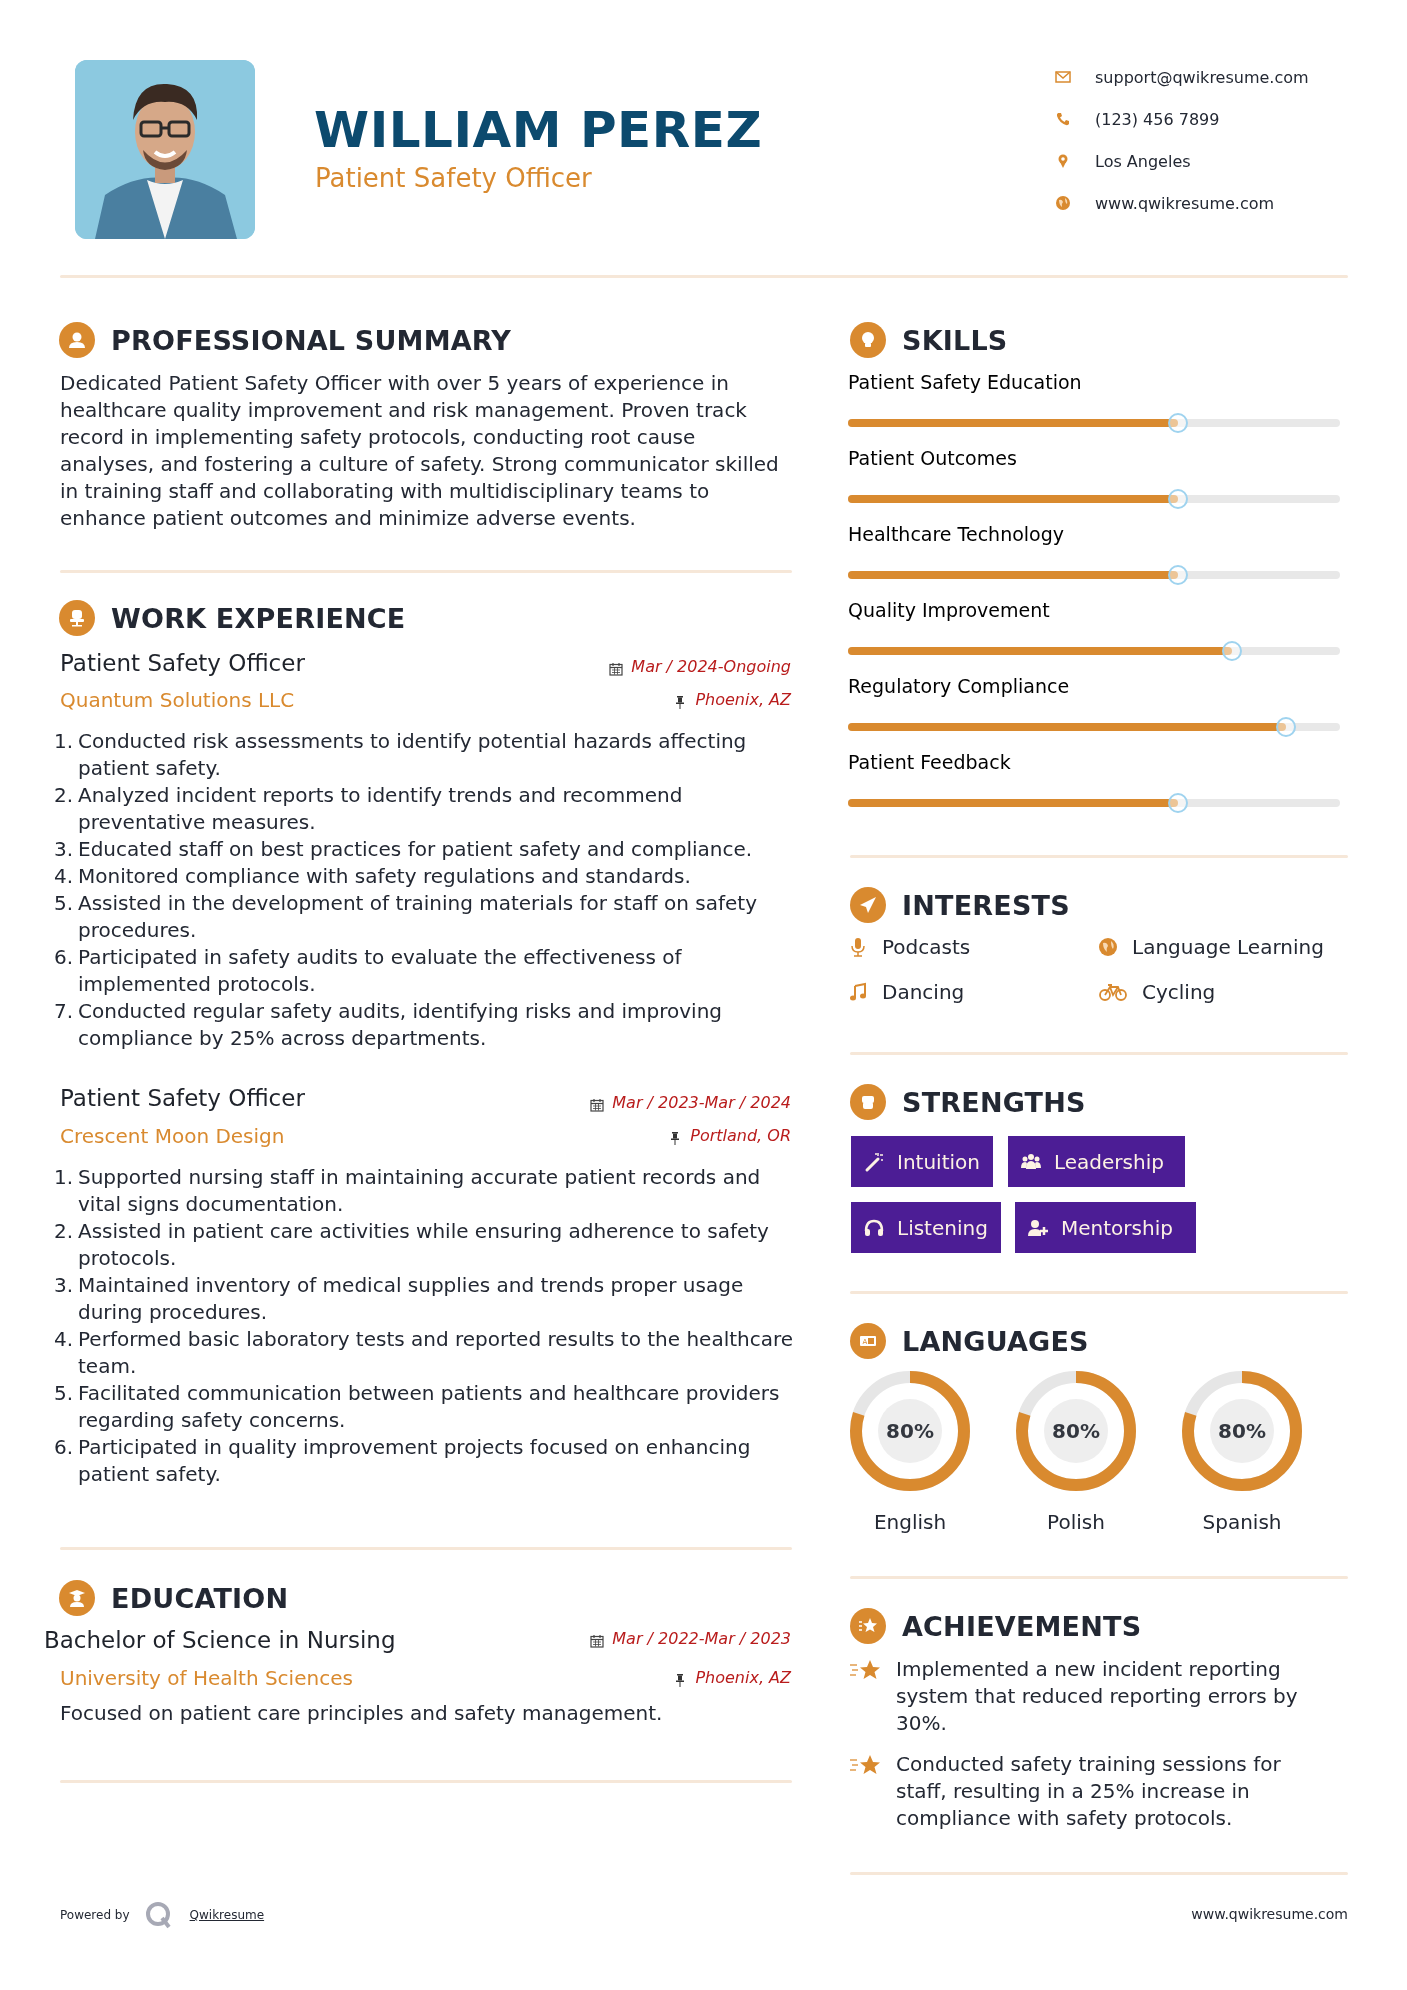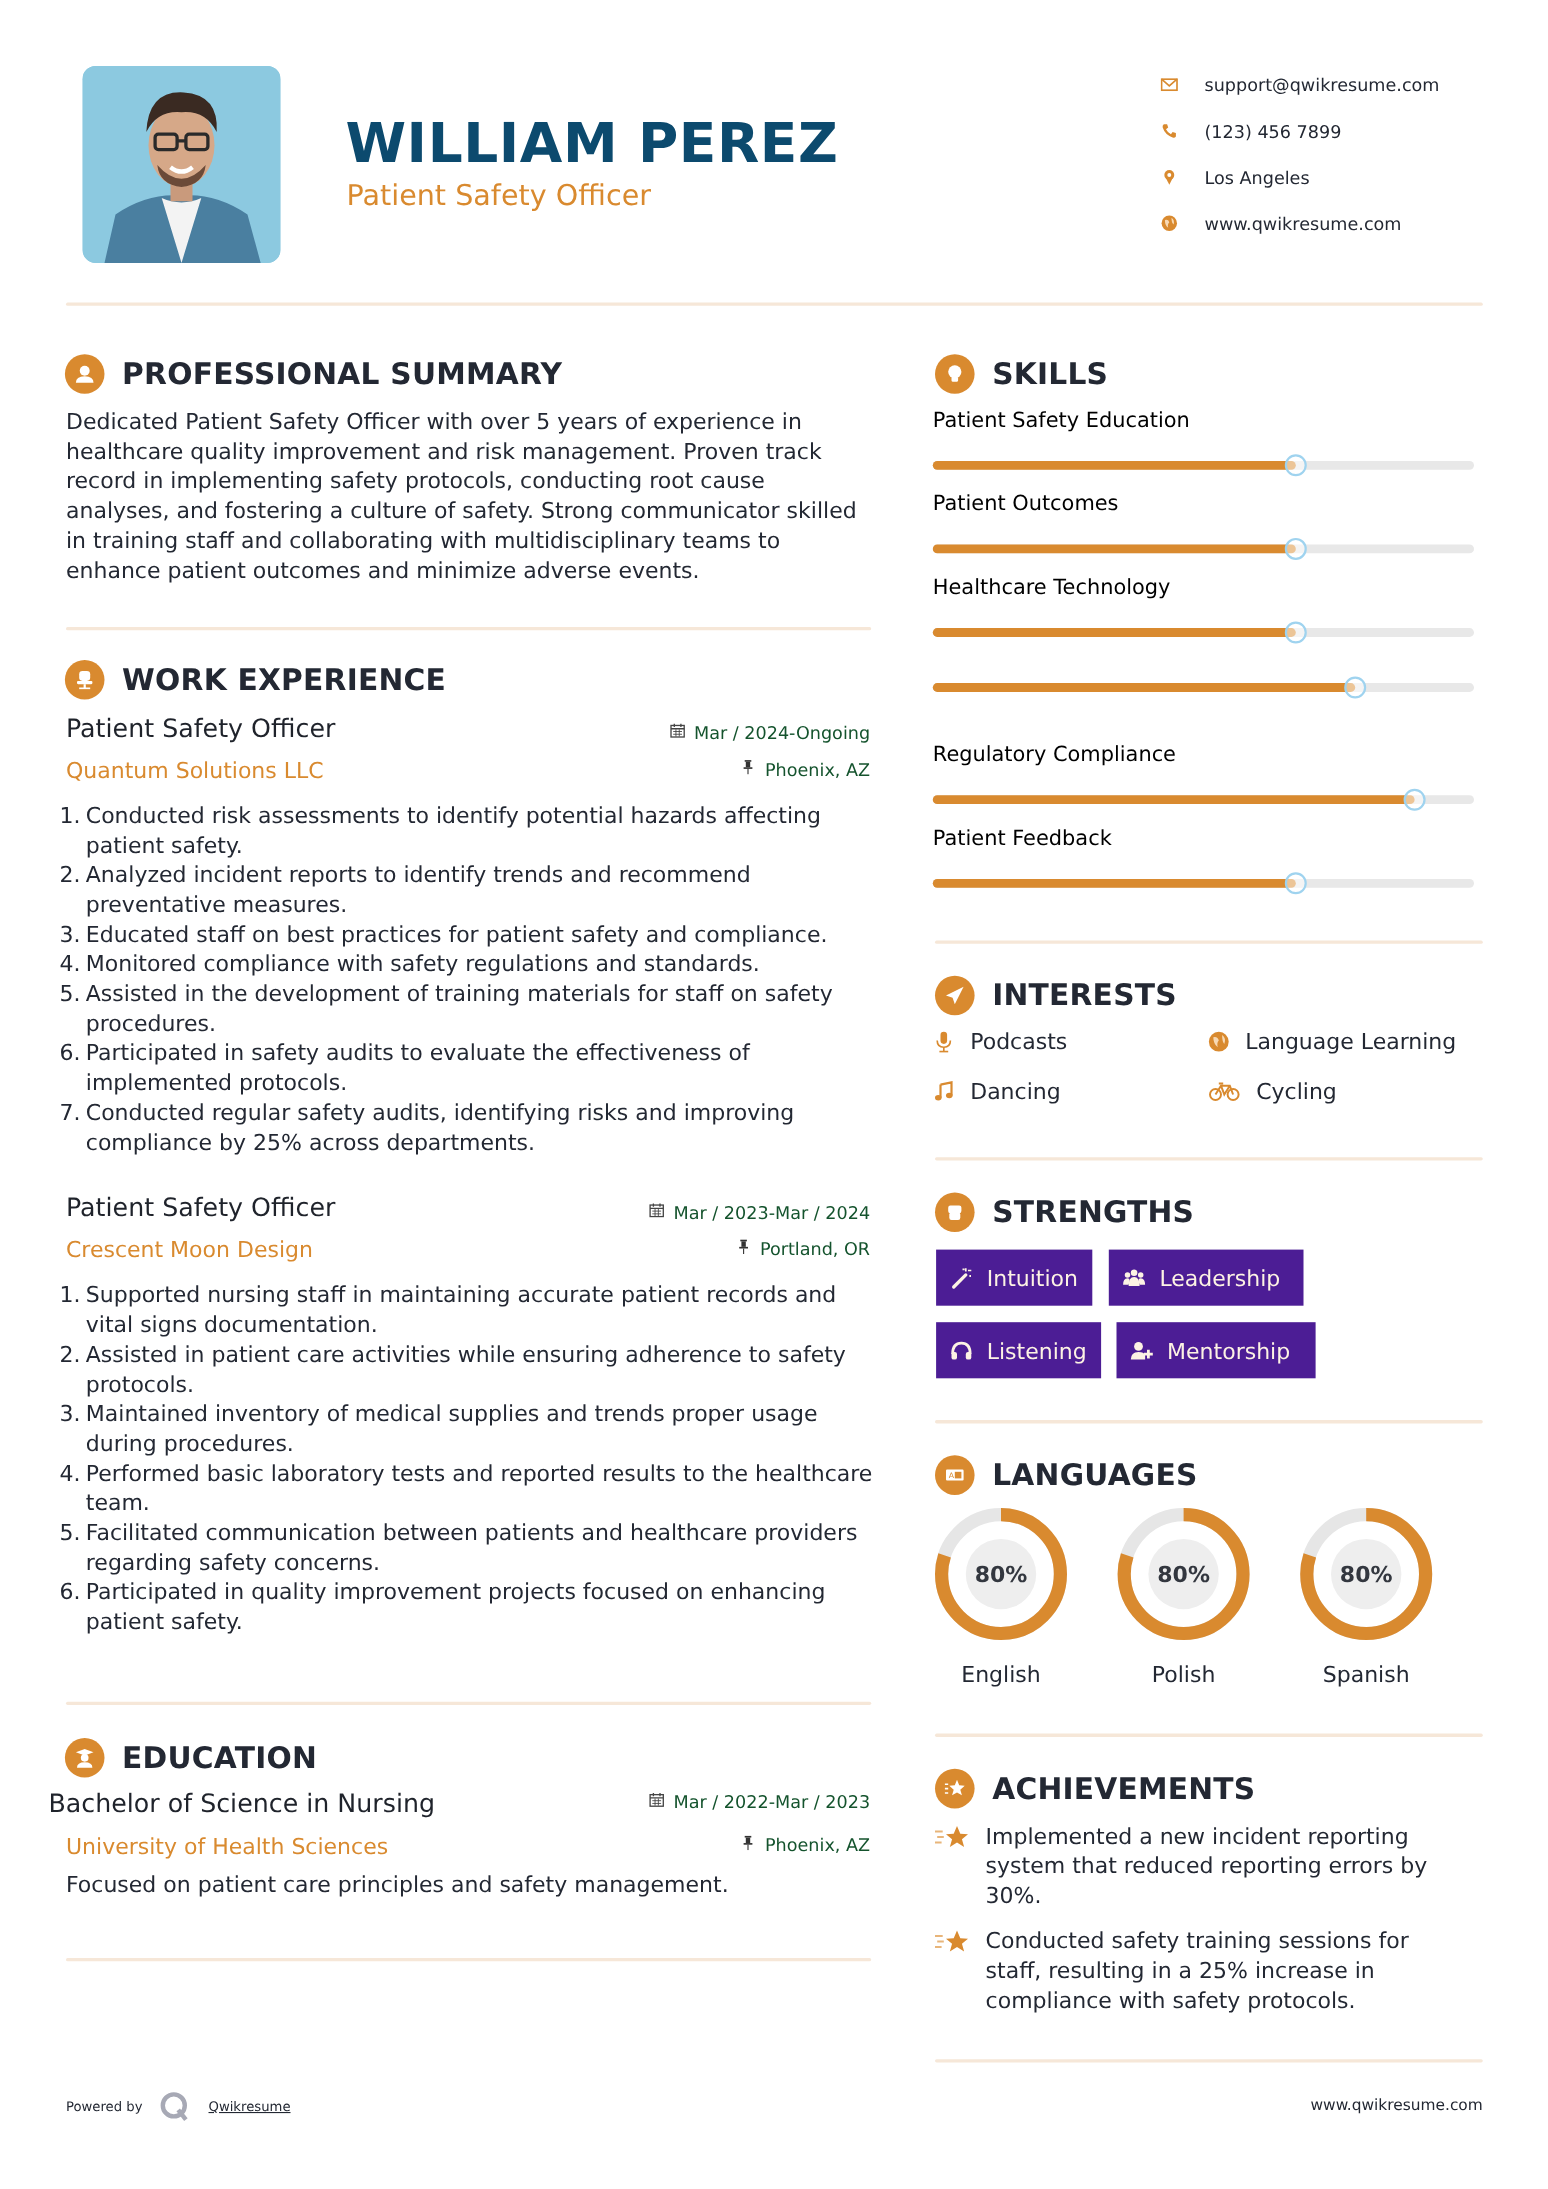--- a/index.html
+++ b/index.html
@@ -25,21 +25,21 @@
   .sec-h { position: absolute; display: flex; align-items: center; }
   .sec-h .ic { width: 36px; height: 36px; border-radius: 50%; background: #d98a2f; display: flex; align-items: center; justify-content: center; margin-right: 16px; }
   .sec-h .ic svg { width: 22px; height: 22px; }
   .sec-h .tt { font-size: 27px; font-weight: bold; color: #232833; letter-spacing: 0.2px; }
 
   
   .summary { position: absolute; left: 60px; top: 370px; width: 735px; font-size: 20px; line-height: 27px; color: #232833; }
 
   .job-title { position: absolute; font-size: 23px; color: #1f232b; }
   .job-company { position: absolute; font-size: 20px; color: #d98a2f; }
-  .job-meta { position: absolute; right: 616px; font-size: 16px; color: #14532d; display: flex; align-items: flex-start; white-space: nowrap; }
+  .job-meta { position: absolute; right: 616px; font-size: 16px; color: #b91c1c; display: flex; align-items: flex-end; white-space: nowrap; font-style: italic; }
   .job-meta svg { width: 14px; height: 14px; margin-right: 8px; }
 
   .bullets { position: absolute; left: 54px; width: 745px; font-size: 20px; line-height: 27px; color: #232833; list-style: none; }
   .bullets li { display: flex; }
   .bullets li .n { width 24px; min-width: 24px; }
   .bullets li .t { flex: 1; }
 
   .edu-desc { position: absolute; left: 60px; top: 1701px; font-size: 20px; color: #232833; }
 
   
@@ -323,20 +323,21 @@
       </div>
   </div>
   <div class="skill" style="top:447px;">
     <div class="lbl">Patient Outcomes</div>
     <div class="track">
         <div class="fill" style="width:67%;"></div>
         <div class="thumb" style="left:67%;"></div>
       </div>
   </div>
   <div class="skill" style="top:599px;">
+    <div class="lbl">Quality Improvement</div>
     <div class="track">
         <div class="fill" style="width:78%;"></div>
         <div class="thumb" style="left:78%;"></div>
       </div>
   </div>
   <div class="skill" style="top:675px;">
     <div class="lbl">Regulatory Compliance</div>
     <div class="track">
         <div class="fill" style="width:89%;"></div>
         <div class="thumb" style="left:89%;"></div>

